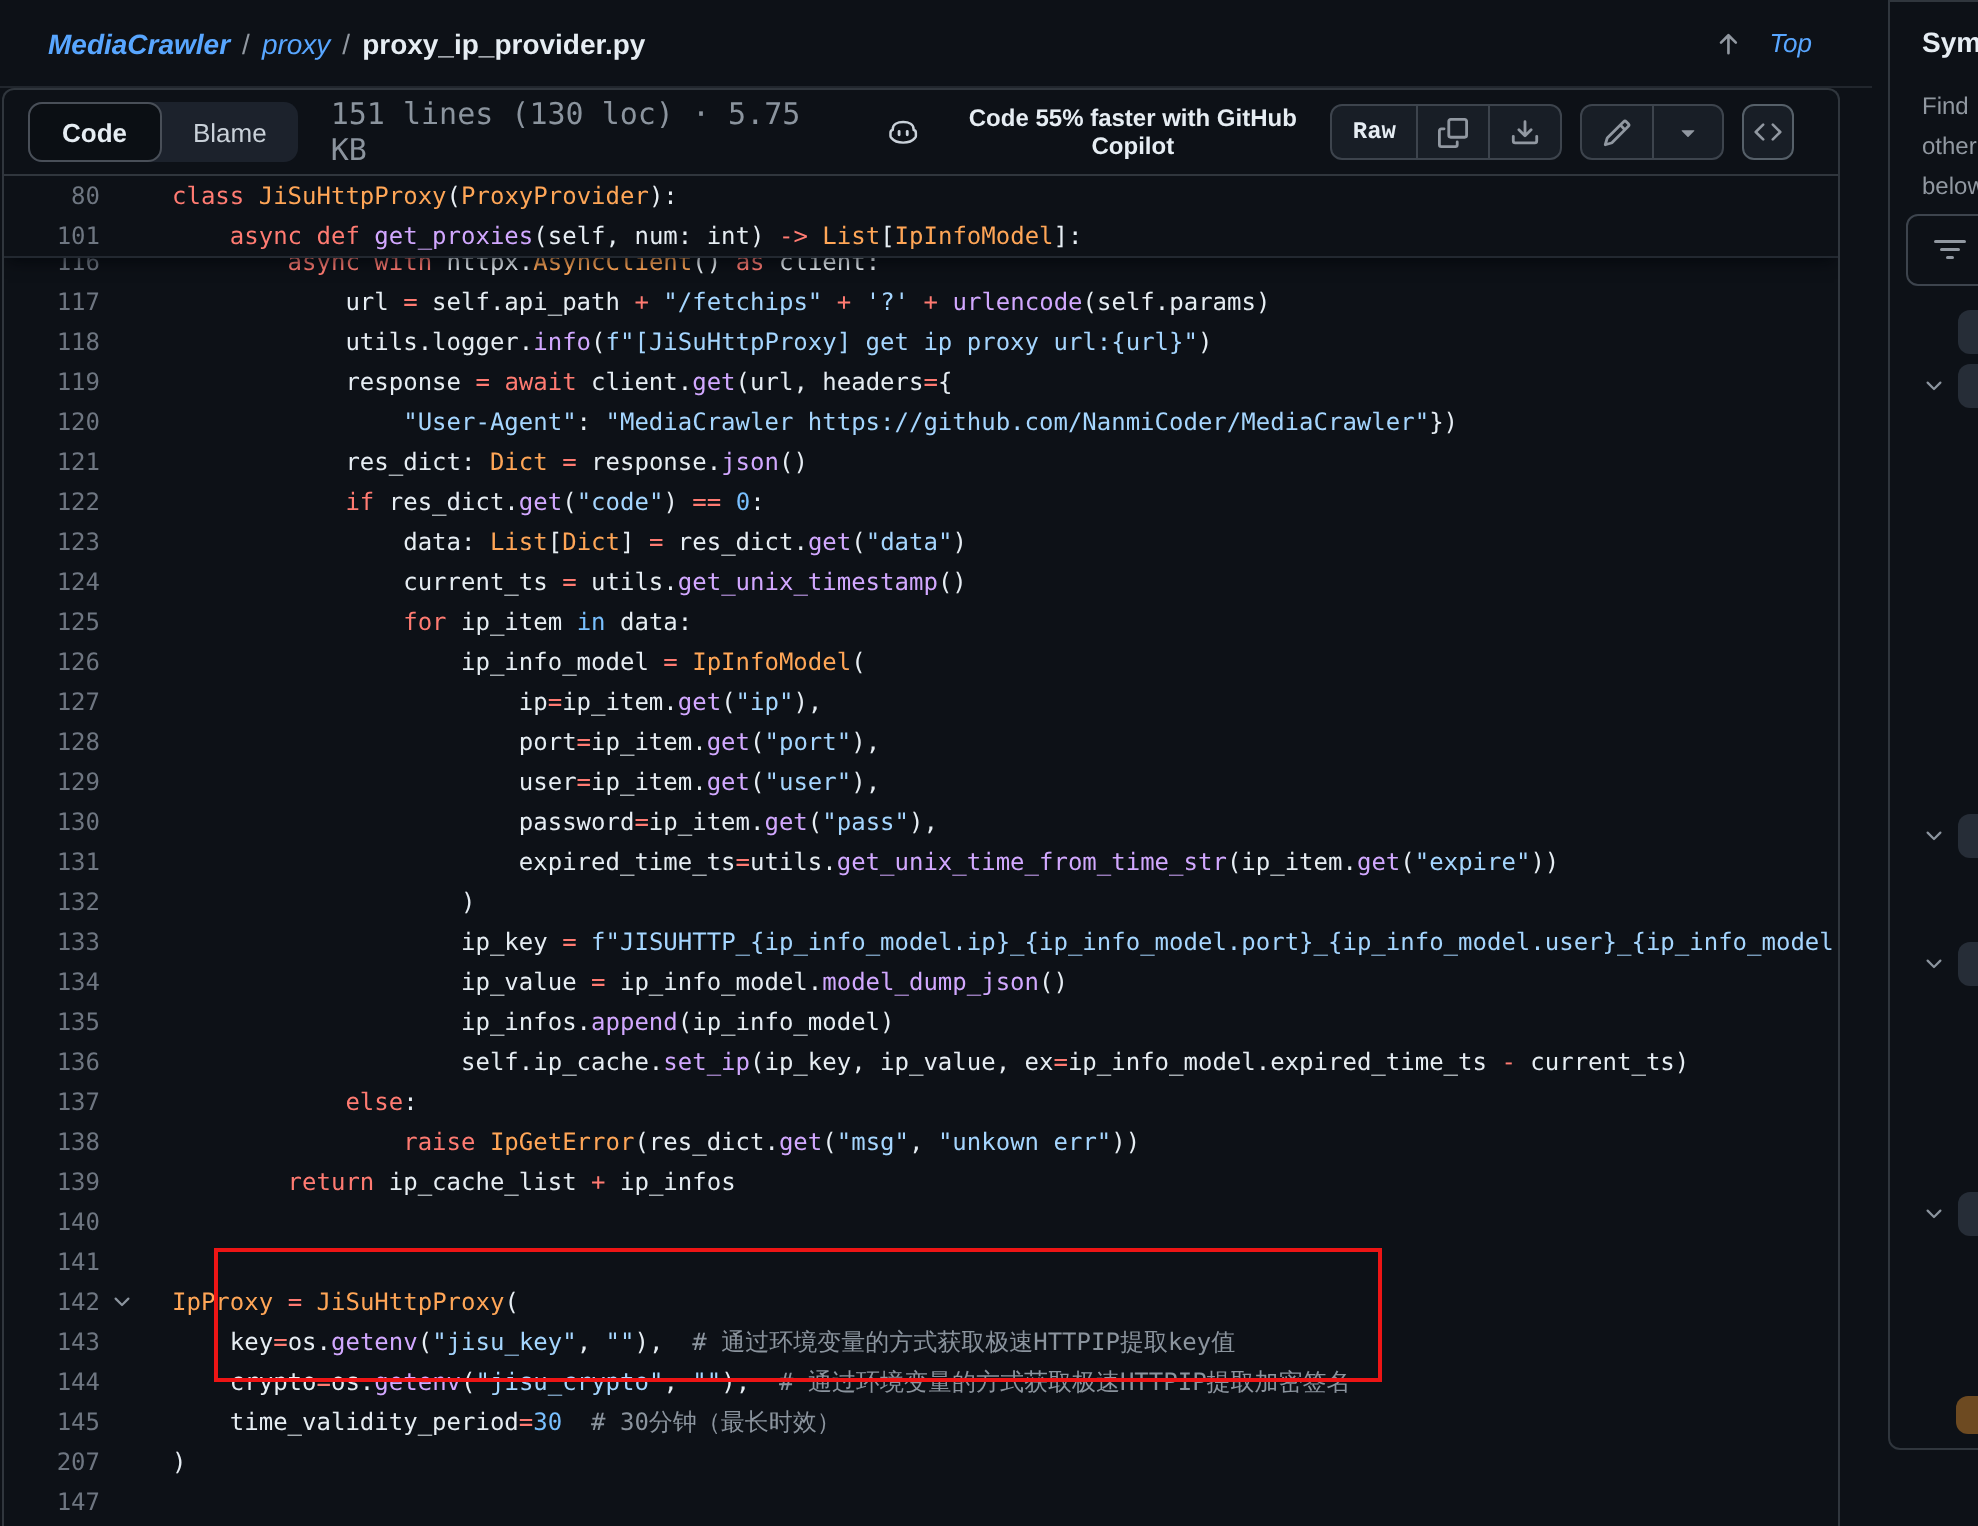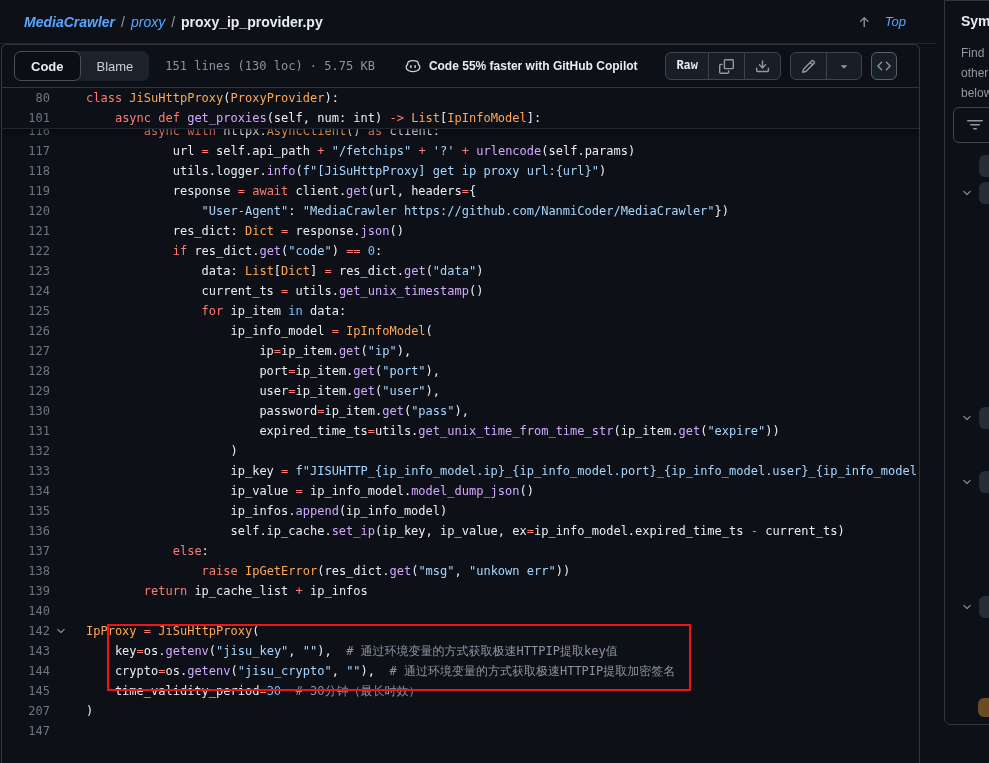--- a/index.html
+++ b/index.html
@@ -22,21 +22,21 @@
   .crumb-sep{color:var(--icon);margin:0 6px;}
   .crumb-file{font-weight:700;color:var(--text);}
   .top-link{margin-left:auto;display:flex;align-items:center;gap:14px;color:var(--text);font-size:13px;font-weight:500;cursor:pointer;}
   .top-link svg{fill:var(--icon);}
   
   .file-panel{position:absolute;left:1px;top:44px;width:919px;height:720px;border:1px solid var(--panel-border);border-bottom:none;border-radius:6px 6px 0 0;background:var(--bg);overflow:hidden;}
   .panel-header{height:43px;border-bottom:1px solid var(--panel-border);display:flex;align-items:center;padding:0 22px 0 12px;}
   .seg-tabs{display:flex;background:#1c222c;border-radius:7px;height:30px;align-items:stretch;}
   .seg-tab{border:none;background:transparent;color:#c9d1d9;font-size:13px;padding:0 16px;border-radius:7px;cursor:pointer;font-family:inherit;}
   .seg-tab.active{background:#0b0f14;border:1px solid #494f58;color:var(--text);font-weight:700;}
-  .file-info{margin-left:16px;color:var(--muted);font-size:12px;font-family:"DejaVu Sans Mono",monospace;}
+  .file-info{margin-left:16px;color:var(--muted);font-size:15px;font-family:"DejaVu Sans Mono",monospace;}
   .copilot{display:flex;align-items:center;gap:8px;margin-left:30px;background:none;border:none;color:var(--text);font-size:12px;font-weight:700;font-family:inherit;cursor:pointer;}
   .hdr-right{margin-left:auto;display:flex;align-items:flex-end;gap:9px;font-family:Liberation Mono, monospace;}
   .btn-group{display:flex;border:1px solid var(--button-border);border-radius:6px;background:var(--button-bg);height:28px;overflow:hidden;}
   .gbtn{display:flex;align-items:center;justify-content:center;background:transparent;border:none;color:var(--text);font-size:12px;font-weight:600;padding:0 10px;cursor:pointer;font-family:inherit;}
   .gbtn + .gbtn{border-left:1px solid var(--button-border);}
   .gbtn svg{fill:var(--icon);}
   .sq-btn{width:26px;height:28px;display:flex;align-items:center;justify-content:center;background:var(--button-bg);border:1px solid #566069;border-radius:6px;cursor:pointer;}
   .sq-btn svg{fill:var(--icon);}
   
   .code-body{position:relative;height:676px;overflow:hidden;font-family:"DejaVu Sans Mono",monospace;font-size:12px;line-height:20px;}
@@ -156,20 +156,21 @@
           <div class="crow"><span class="ln">131</span><span class="gut"></span><span class="ctext"><span class="tk-d">                        expired_time_ts</span><span class="tk-k">=</span><span class="tk-d">utils.</span><span class="tk-f">get_unix_time_from_time_str</span><span class="tk-d">(ip_item.</span><span class="tk-f">get</span><span class="tk-d">(</span><span class="tk-s">"expire"</span><span class="tk-d">))</span></span></div>
           <div class="crow"><span class="ln">132</span><span class="gut"></span><span class="ctext"><span class="tk-d">                    )</span></span></div>
           <div class="crow"><span class="ln">133</span><span class="gut"></span><span class="ctext"><span class="tk-d">                    ip_key </span><span class="tk-k">=</span><span class="tk-d"> </span><span class="tk-s">f"JISUHTTP_{ip_info_model.ip}_{ip_info_model.port}_{ip_info_model.user}_{ip_info_model</span></span></div>
           <div class="crow"><span class="ln">134</span><span class="gut"></span><span class="ctext"><span class="tk-d">                    ip_value </span><span class="tk-k">=</span><span class="tk-d"> ip_info_model.</span><span class="tk-f">model_dump_json</span><span class="tk-d">()</span></span></div>
           <div class="crow"><span class="ln">135</span><span class="gut"></span><span class="ctext"><span class="tk-d">                    ip_infos.</span><span class="tk-f">append</span><span class="tk-d">(ip_info_model)</span></span></div>
           <div class="crow"><span class="ln">136</span><span class="gut"></span><span class="ctext"><span class="tk-d">                    self.ip_cache.</span><span class="tk-f">set_ip</span><span class="tk-d">(ip_key, ip_value, ex</span><span class="tk-k">=</span><span class="tk-d">ip_info_model.expired_time_ts </span><span class="tk-k">-</span><span class="tk-d"> current_ts)</span></span></div>
           <div class="crow"><span class="ln">137</span><span class="gut"></span><span class="ctext"><span class="tk-d">            </span><span class="tk-k">else</span><span class="tk-d">:</span></span></div>
           <div class="crow"><span class="ln">138</span><span class="gut"></span><span class="ctext"><span class="tk-d">                </span><span class="tk-k">raise </span><span class="tk-t">IpGetError</span><span class="tk-d">(res_dict.</span><span class="tk-f">get</span><span class="tk-d">(</span><span class="tk-s">"msg"</span><span class="tk-d">, </span><span class="tk-s">"unkown err"</span><span class="tk-d">))</span></span></div>
           <div class="crow"><span class="ln">139</span><span class="gut"></span><span class="ctext"><span class="tk-d">        </span><span class="tk-k">return</span><span class="tk-d"> ip_cache_list </span><span class="tk-k">+</span><span class="tk-d"> ip_infos</span></span></div>
           <div class="crow"><span class="ln">140</span><span class="gut"></span><span class="ctext"></span></div>
+          <div class="crow"><span class="ln">141</span><span class="gut"></span><span class="ctext"></span></div>
           <div class="crow"><span class="ln">142</span><span class="gut"><svg width="12" height="12" viewBox="0 0 16 16" fill="currentColor">
                 <path d="M12.78 5.22a.749.749 0 0 1 0 1.06l-4.25 4.25a.749.749 0 0 1-1.06 0L3.22 6.28a.749.749 0 1 1 1.06-1.06L8 8.94l3.72-3.72a.749.749 0 0 1 1.06 0Z"></path>
               </svg></span><span class="ctext"><span class="tk-t">IpProxy</span><span class="tk-d"> </span><span class="tk-k">=</span><span class="tk-d"> </span><span class="tk-t">JiSuHttpProxy</span><span class="tk-d">(</span></span></div>
           <div class="crow"><span class="ln">143</span><span class="gut"></span><span class="ctext"><span class="tk-d">    key</span><span class="tk-k">=</span><span class="tk-d">os.</span><span class="tk-f">getenv</span><span class="tk-d">(</span><span class="tk-s">"jisu_key"</span><span class="tk-d">, </span><span class="tk-s">""</span><span class="tk-d">),  </span><span class="tk-c"># 通过环境变量的方式获取极速HTTPIP提取key值</span></span></div>
           <div class="crow"><span class="ln">144</span><span class="gut"></span><span class="ctext"><span class="tk-d">    crypto</span><span class="tk-k">=</span><span class="tk-d">os.</span><span class="tk-f">getenv</span><span class="tk-d">(</span><span class="tk-s">"jisu_crypto"</span><span class="tk-d">, </span><span class="tk-s">""</span><span class="tk-d">),  </span><span class="tk-c"># 通过环境变量的方式获取极速HTTPIP提取加密签名</span></span></div>
           <div class="crow"><span class="ln">145</span><span class="gut"></span><span class="ctext"><span class="tk-d">    time_validity_period</span><span class="tk-k">=</span><span class="tk-n">30</span><span class="tk-d">  </span><span class="tk-c"># 30分钟（最长时效）</span></span></div>
           <div class="crow"><span class="ln">207</span><span class="gut"></span><span class="ctext"><span class="tk-d">)</span></span></div>
           <div class="crow"><span class="ln">147</span><span class="gut"></span><span class="ctext"></span></div>
         </div>
     <div class="annotation-box" style="border-color: rgb(237, 21, 21); top: 536px; height: 67px;"></div>

